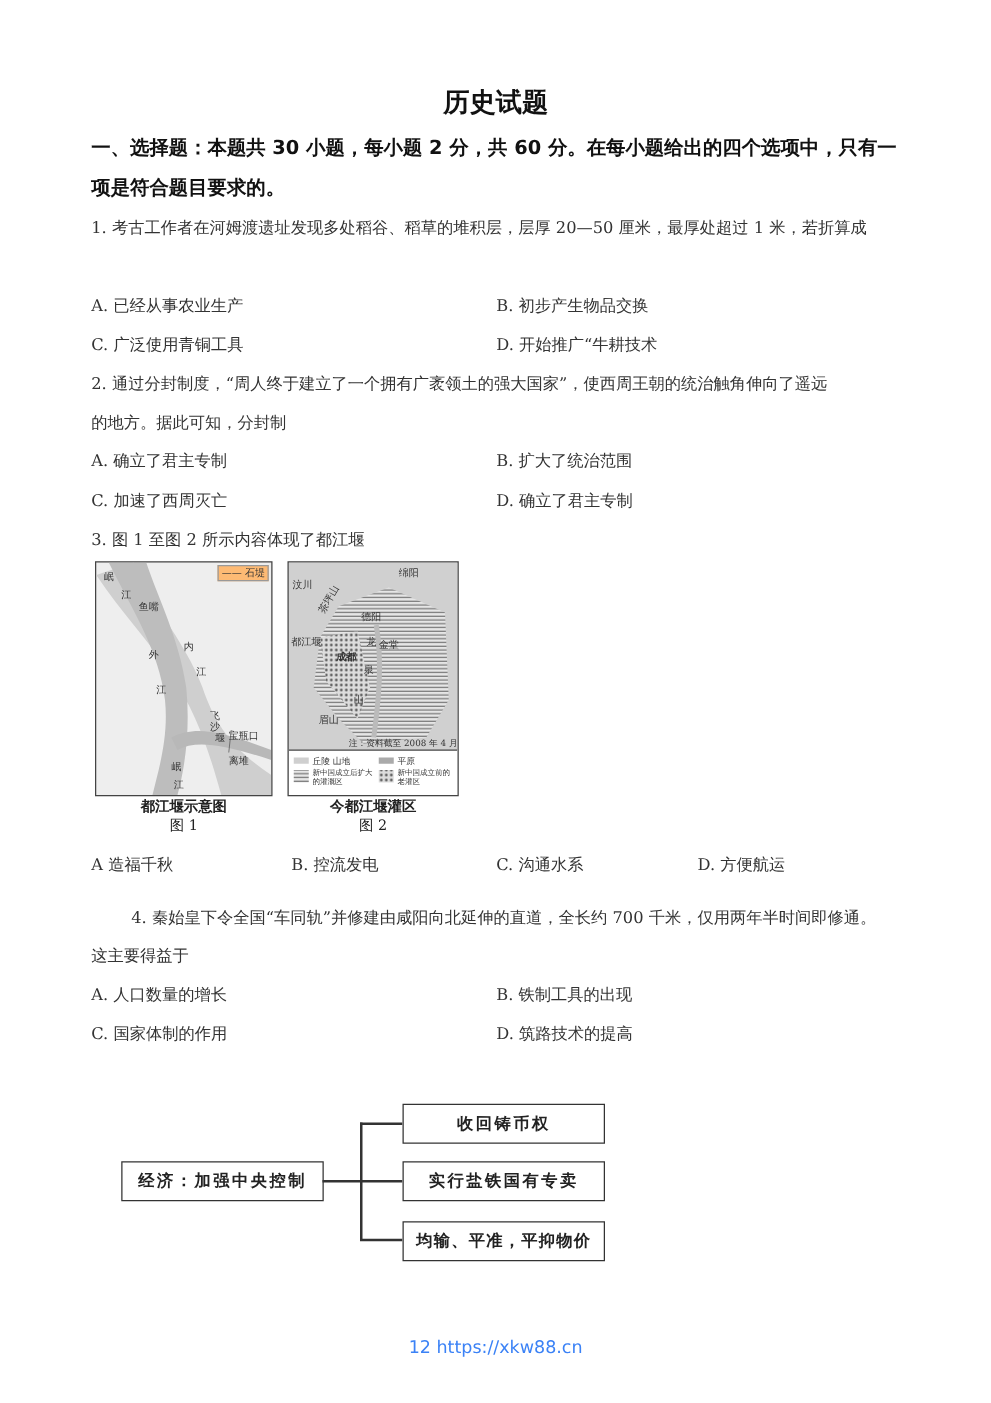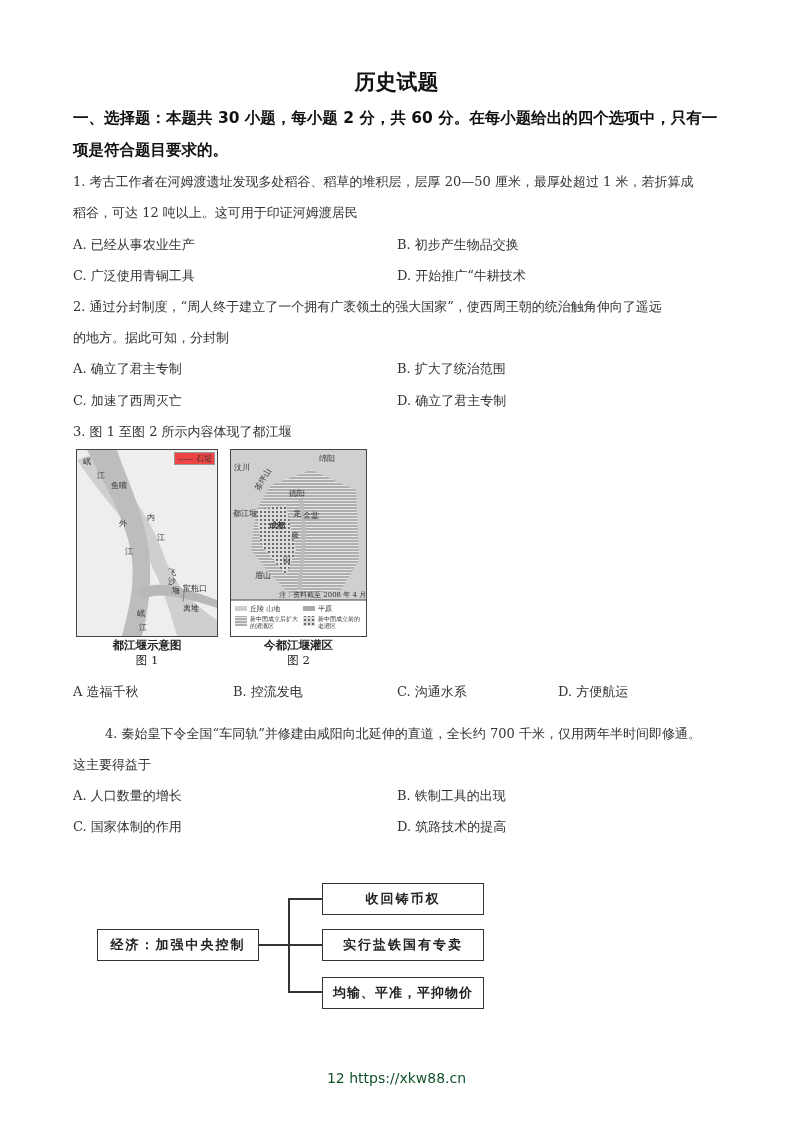--- a/index.html
+++ b/index.html
@@ -27,36 +27,35 @@
     .caption { position: absolute; font-size: 11.5px; color: #222; text-align: center; }
     .flowbox {
       position: absolute; border: 1.5px solid #333; background: #fff;
       font-size: 13px; font-weight: bold; color: #222;
       display: flex; align-items: center; justify-content: center;
       letter-spacing: 2px;
     }
     .line { position: absolute; background: #333; }
     .footer {
       left: 0; width: 793px; top: 1070px; text-align: center;
-      font-family: "DejaVu Sans", sans-serif; font-size: 14px; color: #14532d;
+      font-family: "DejaVu Sans", sans-serif; font-size: 14px; color: #3b82f6;
     }
     .maplabel { position: absolute; font-size: 8px; color: #333; white-space: nowrap; }
   </style>
 </head>
 <body>
 
 <div class="page">
 
   <div class="abs title">历史试题</div>
 
   <div class="abs section" style="top:108px;">一、选择题：本题共 30 小题，每小题 2 分，共 60 分。在每小题给出的四个选项中，只有一</div>
   <div class="abs section" style="top:140px;">项是符合题目要求的。</div>
 
   <div class="abs q" style="top:173px;">1. 考古工作者在河姆渡遗址发现多处稻谷、稻草的堆积层，层厚 20—50 厘米，最厚处超过 1 米，若折算成</div>
-  <div class="abs q" style="top:204px;">稻谷，可达 12 吨以上。这可用于印证河姆渡居民</div>
   <div class="abs opt" style="left:73px; top:236px;">A. 已经从事农业生产</div>
   <div class="abs opt" style="left:397px; top:236px;">B. 初步产生物品交换</div>
   <div class="abs opt" style="left:73px; top:267px;">C. 广泛使用青铜工具</div>
   <div class="abs opt" style="left:397px; top:267px;">D. 开始推广“牛耕技术</div>
 
   <div class="abs q" style="top:298px;">2. 通过分封制度，“周人终于建立了一个拥有广袤领土的强大国家”，使西周王朝的统治触角伸向了遥远</div>
   <div class="abs q" style="top:329px;">的地方。据此可知，分封制</div>
   <div class="abs opt" style="left:73px; top:360px;">A.  确立了君主专制</div>
   <div class="abs opt" style="left:397px; top:360px;">B.  扩大了统治范围</div>
   <div class="abs opt" style="left:73px; top:392px;">C.  加速了西周灭亡</div>
@@ -64,21 +63,21 @@
 
   <div class="abs q" style="top:423px;">3. 图 1 至图 2 所示内容体现了都江堰</div>
 
   <div class="figbox" style="left:76px; top:449px; width:140px; height:186px; background:#eeeeee;">
     <svg width="140" height="186" viewBox="0 0 140 186">
       <path d="M0,10 C20,40 40,60 60,90 C80,120 90,150 100,186 L140,186 L140,170 C110,150 95,130 85,100 C70,60 40,30 30,0 Z" fill="#cfcfcf"></path>
       <path d="M10,0 C30,40 50,70 55,110 C58,140 50,165 45,186 L65,186 C72,160 75,130 72,100 C66,60 50,30 40,0 Z" fill="#bdbdbd"></path>
       <path d="M60,140 C80,130 100,135 140,150 L140,158 C100,145 80,142 65,150 Z" fill="#b8b8b8"></path>
       <line x1="108" y1="134" x2="106" y2="152" stroke="#555" stroke-width="0.6"></line>
     </svg>
-    <div class="maplabel" style="right:2px; top:2px; background:#ef4444; padding:0 2px; border:1px solid #999;">—— 石堤</div>
+    <div class="maplabel" style="right:2px; top:2px; background:#fdba74; padding:0 2px; border:1px solid #999;">—— 石堤</div>
     <div class="maplabel" style="left:6px; top:6px;">岷</div>
     <div class="maplabel" style="left:20px; top:20px;">江</div>
     <div class="maplabel" style="left:34px; top:30px;">鱼嘴</div>
     <div class="maplabel" style="left:70px; top:62px;">内</div>
     <div class="maplabel" style="left:42px; top:68px;">外</div>
     <div class="maplabel" style="left:48px; top:96px;">江</div>
     <div class="maplabel" style="left:80px; top:82px;">江</div>
     <div class="maplabel" style="left:91px; top:117px;">飞</div>
     <div class="maplabel" style="left:91px; top:126px;">沙</div>
     <div class="maplabel" style="left:95px; top:135px;">堰</div>

